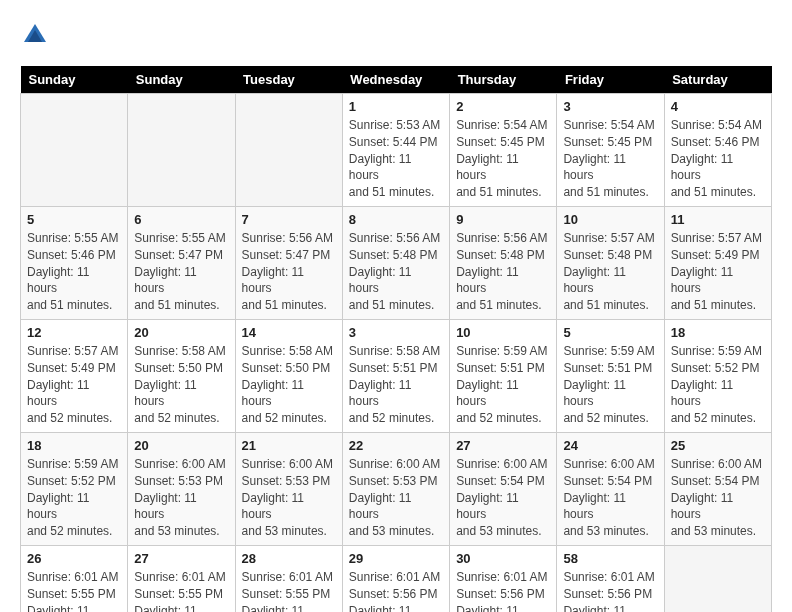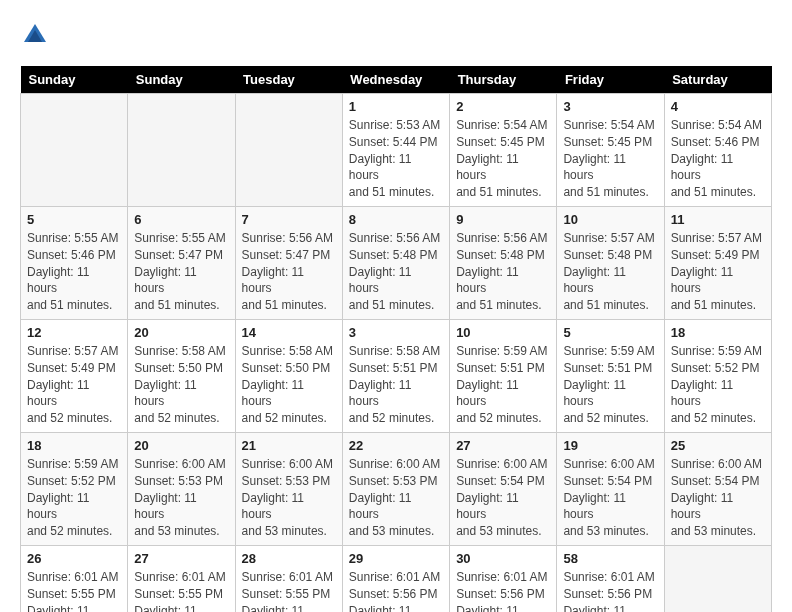--- a/index.html
+++ b/index.html
@@ -291,21 +291,21 @@
 and 53 minutes.</div>
         </td>
         <td>
           <span class="day-number">27</span>
           <div class="day-info" style="white-space: pre-line;">Sunrise: 6:00 AM
 Sunset: 5:54 PM
 Daylight: 11 hours
 and 53 minutes.</div>
         </td>
         <td>
-          <span class="day-number">19</span>
+          <span class="day-number">24</span>
           <div class="day-info" style="white-space: pre-line;">Sunrise: 6:00 AM
 Sunset: 5:54 PM
 Daylight: 11 hours
 and 53 minutes.</div>
         </td>
         <td>
           <span class="day-number">25</span>
           <div class="day-info" style="white-space: pre-line;">Sunrise: 6:00 AM
 Sunset: 5:54 PM
 Daylight: 11 hours

